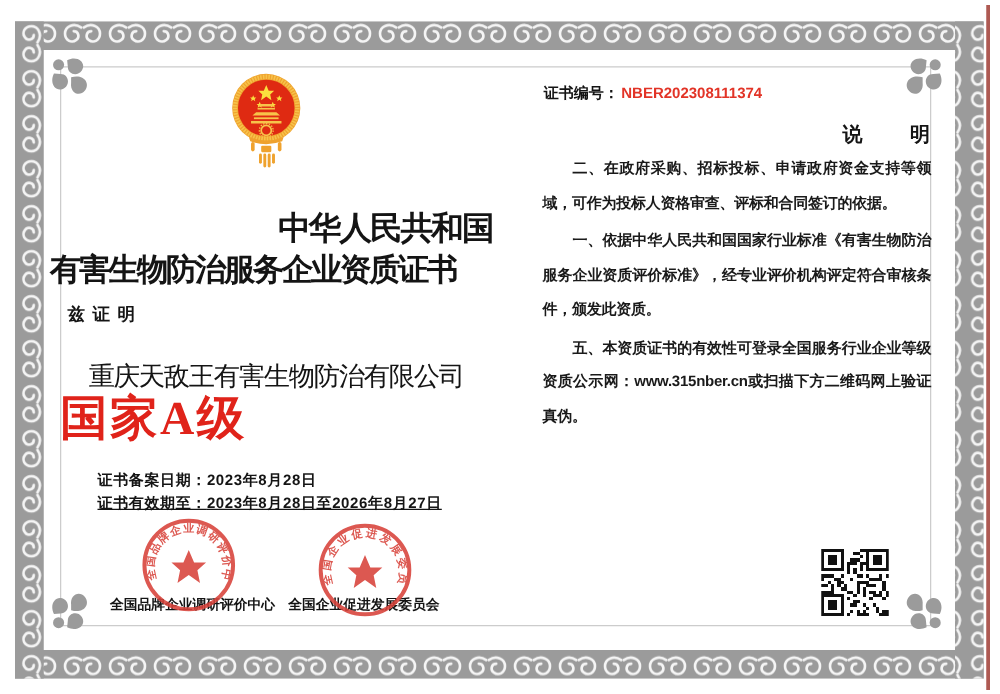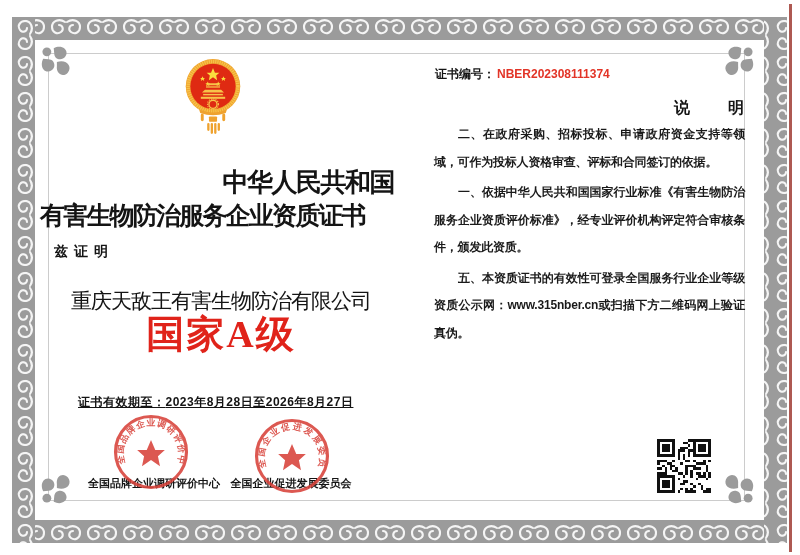--- a/index.html
+++ b/index.html
@@ -19,21 +19,21 @@
   
   #emblem{position:absolute;left:184px;top:58px;width:58px;height:88px;}
   .country{position:absolute;left:48px;top:165px;width:346px;text-align:right;
            font-size:26px;font-weight:bold;letter-spacing:-1.5px;margin:0;}
   .cert-title{position:absolute;left:40px;top:199px;width:362px;
            font-size:25px;font-weight:bold;letter-spacing:-1.8px;margin:0;white-space:nowrap;}
   .certify{position:absolute;left:48px;top:243px;width:346px;text-align:left;
            font-size:14px;font-weight:bold;letter-spacing:6px;text-indent:6px;}
   .company{position:absolute;left:48px;top:271px;width:346px;text-align:center;
            font-size:21px;font-weight:normal;letter-spacing:-1px;white-space:nowrap;margin-top:16px;}
-  .grade{position:absolute;left:48px;top:309px;width:346px;text-align:center;
+  .grade{position:absolute;left:48px;top:309px;width:346px;text-align:left;
          font-family:"Liberation Serif","DejaVu Serif",serif;
          font-size:38px;font-weight:bold;color:#e0231a;letter-spacing:2px;}
   .date-line{position:absolute;left:78px;font-size:12px;font-weight:bold;letter-spacing:.5px;white-space:nowrap;}
   #filing-line{top:376px;}
   #valid-line{top:394px;text-decoration:underline;}
 
   .seal{position:absolute;width:76px;height:76px;opacity:.88;}
   #seal-1{left:113px;top:414px;}
   #seal-2{left:254px;top:418px;}
   .seal-label{position:absolute;top:476px;width:180px;text-align:center;
@@ -152,20 +152,23 @@
       <rect x="66" y="95" width="5" height="13" rx="2.5"></rect>
     </g>
   </svg>
 
   <h1 class="country">中华人民共和国</h1>
   <h2 class="cert-title">有害生物防治服务企业资质证书</h2>
   <div class="certify">兹证明</div>
   <div class="company">重庆天敌王有害生物防治有限公司</div>
   <div class="grade">国家A级</div>
 
+  <div class="date-line" id="filing-line">
+    <span>证书备案日期：</span><span>2023年8月28日</span>
+  </div>
   <div class="date-line" id="valid-line">
     <span>证书有效期至：</span><span>2023年8月28日至2026年8月27日</span>
   </div>
 
   <div class="seal-label" id="seal-label-1">全国品牌企业调研评价中心</div>
   <div class="seal-label" id="seal-label-2">全国企业促进发展委员会</div>
 
   <svg class="seal" id="seal-1" viewBox="0 0 120 120">
     <circle cx="60" cy="60" r="56" fill="none" stroke="#d8423a" stroke-width="5"></circle>
     <path id="sealArc0" d="M19,78 A44,44 0 1 1 101,78" fill="none"></path>

